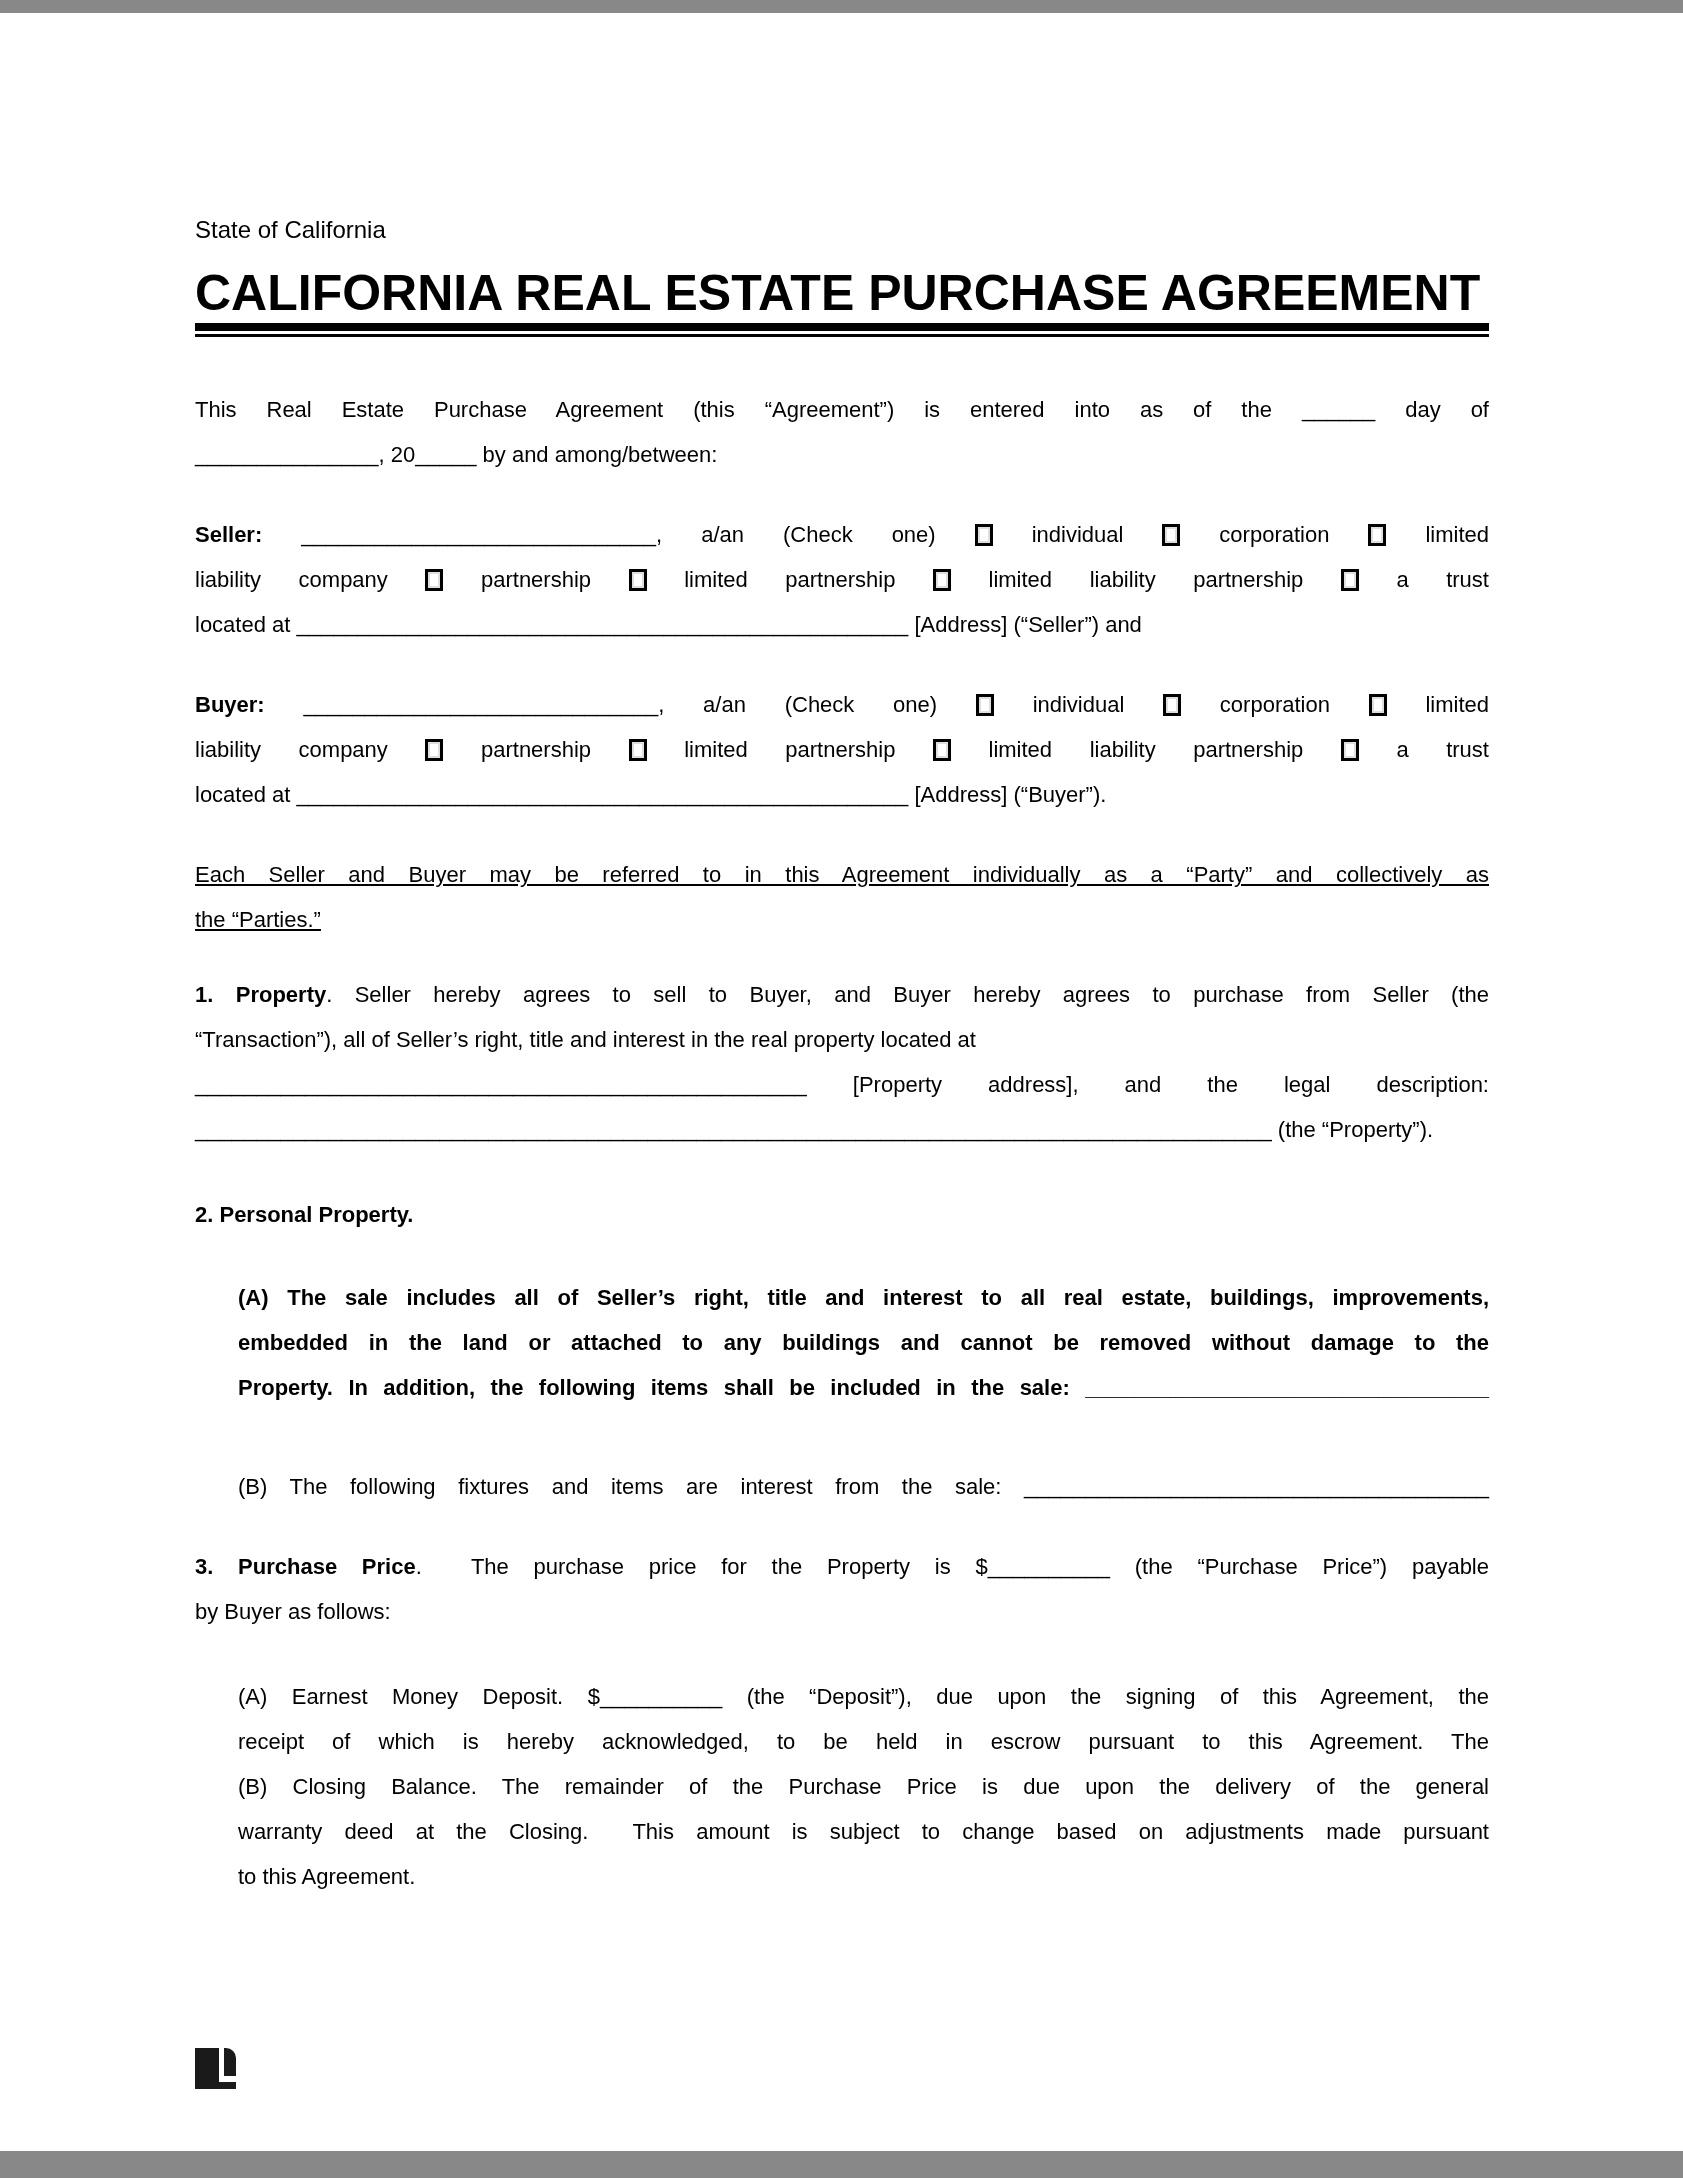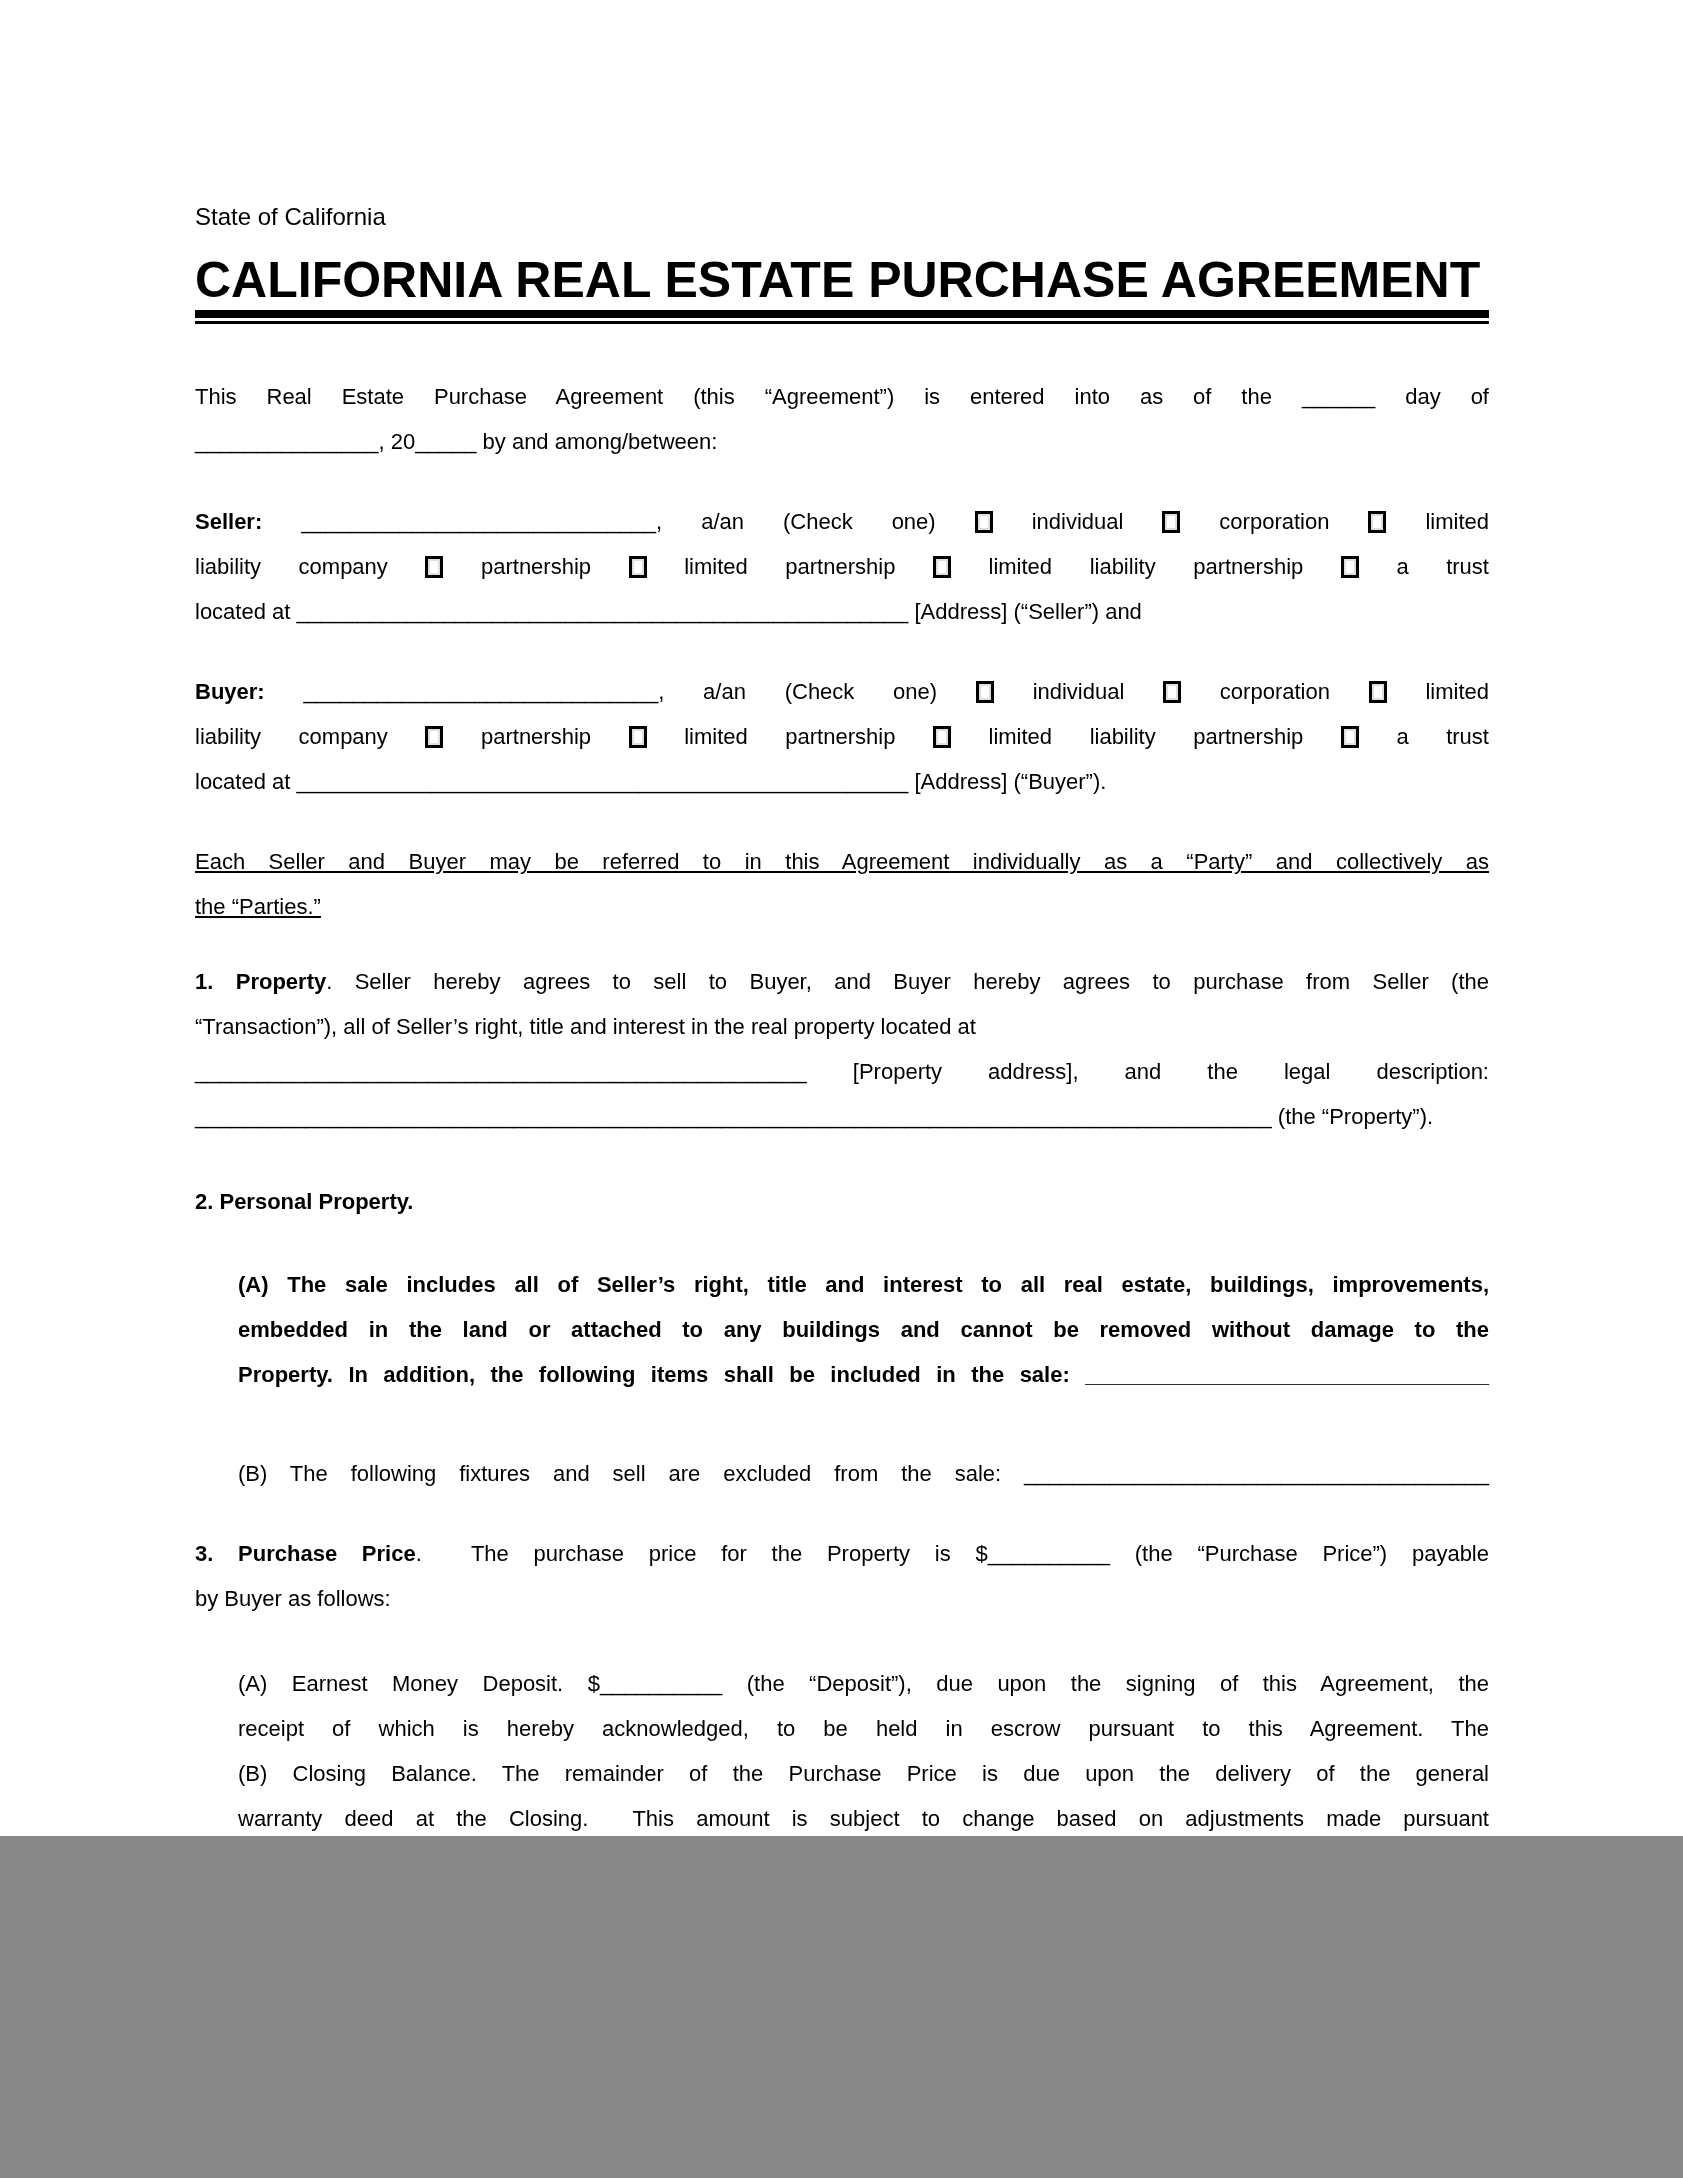--- a/index.html
+++ b/index.html
@@ -1,19 +1,19 @@
 <!DOCTYPE html>
 <html><head>
 <meta charset="utf-8">
 <style>
   html,body { margin:0; padding:0; background:#888; }
   .page {
     position:relative;
-    width:1683px; height:1836px;
-    margin:0 auto;
+    width:1683px; height:2138px;
+    margin:13px auto;
     background:#ffffff;
     font-family:"Liberation Sans", sans-serif;
     font-size:22px;
     color:#000;
     overflow:hidden;
   }
   .content { position:absolute; left:195px; top:0; width:1294px; }
   .line { line-height:45px; }
   .stretch { text-align:justify; text-align-last:justify; }
   .state { font-size:24px; line-height:28px; margin-top:203px; }
@@ -85,21 +85,21 @@
 
     <div class="p-s2h line"><b>2. Personal Property.</b></div>
 
     <div class="p-s2a indent">
       <div class="line stretch">(A) The sale includes all of Seller’s right, title and interest to all real estate, buildings, improvements,</div>
       <div class="line stretch">embedded in the land or attached to any buildings and cannot be removed without damage to the</div>
       <div class="line stretch"><span>Property. In addition, the following items shall be included in the sale:</span> <span class="blank">_________________________________</span></div>
     </div>
 
     <div class="p-s2b indent">
-      <div class="line stretch"><span>(B) The following fixtures and sell are excluded from the sale:</span> <span class="blank">______________________________________</span></div>
+      <div class="line stretch"><span>(B) The following fixtures and items are interest from the sale:</span> <span class="blank">______________________________________</span></div>
     </div>
 
     <div class="p-s3">
       <div class="line stretch"><b>3. Purchase Price</b><span>.&nbsp; The purchase price for the Property is $</span><span class="blank">__________</span> <span>(the “Purchase Price”) payable</span></div>
       <div class="line">by Buyer as follows:</div>
     </div>
 
     <div class="p-s3ab indent">
       <div class="line stretch"><span>(A) Earnest Money Deposit. $</span><span class="blank">__________</span> <span>(the “Deposit”), due upon the signing of this Agreement, the</span></div>
       <div class="line stretch">receipt of which is hereby acknowledged, to be held in escrow pursuant to this Agreement. The</div>

